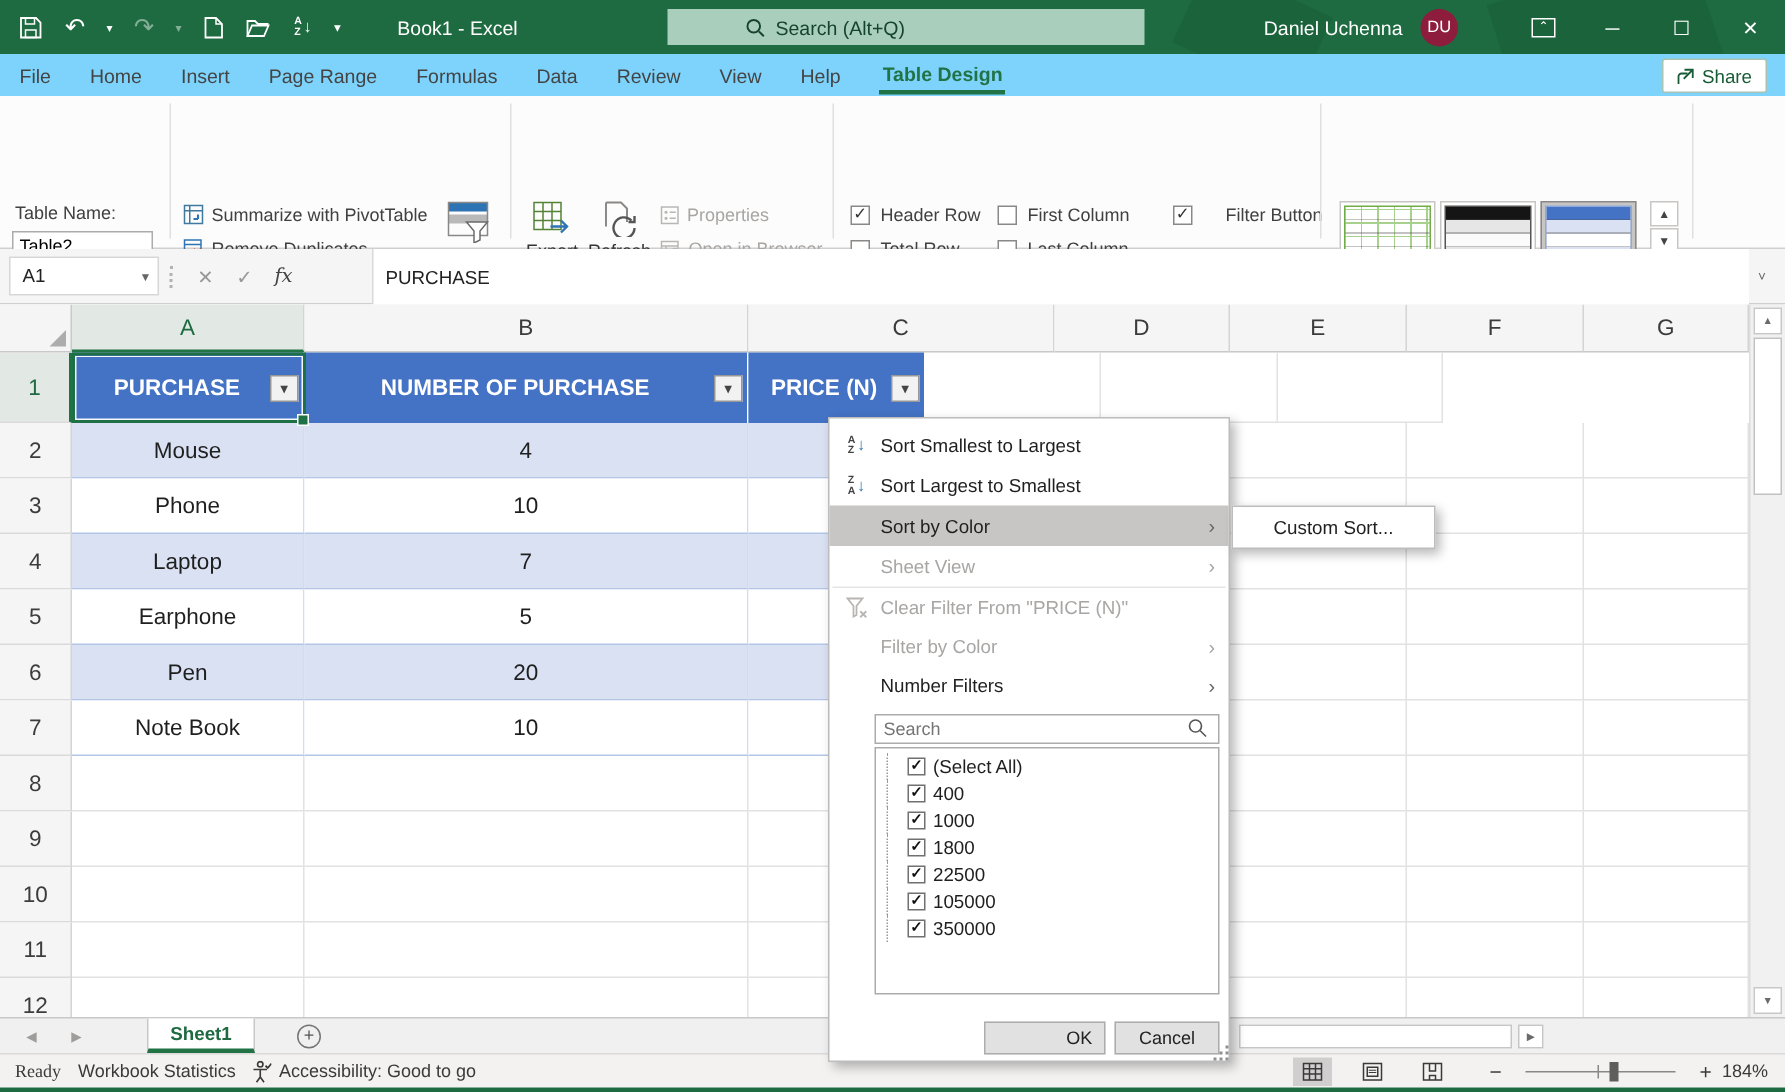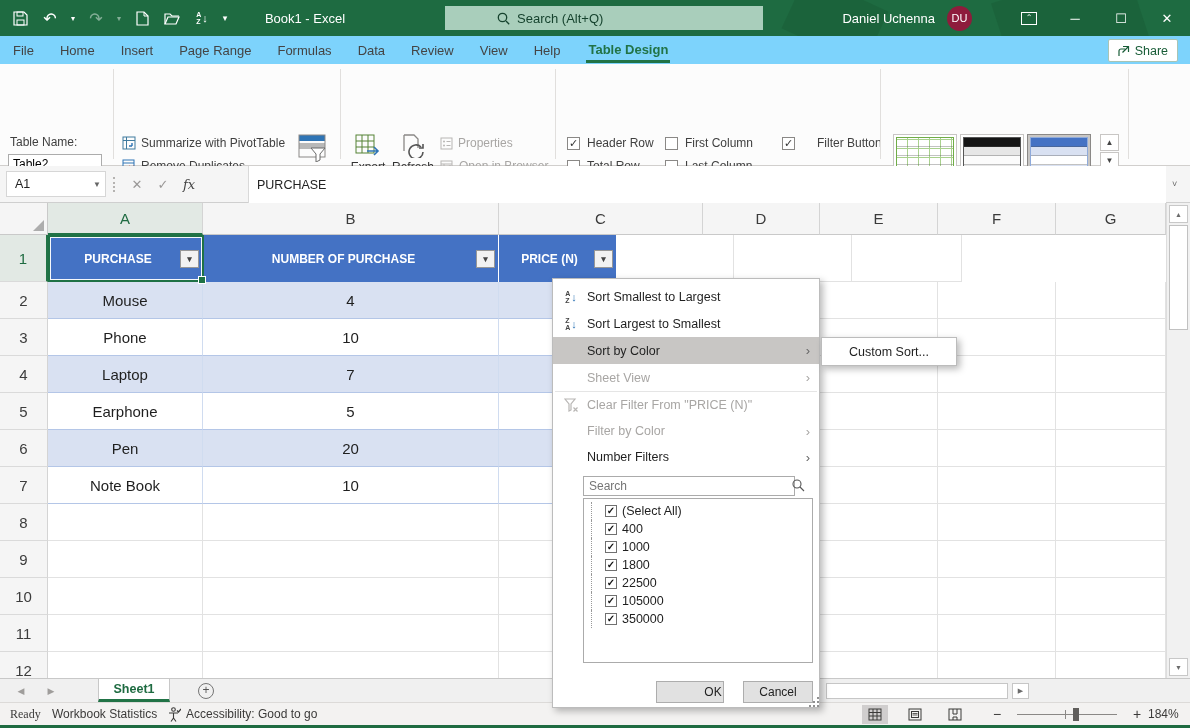--- a/index.html
+++ b/index.html
@@ -56,39 +56,39 @@
 .colh{height:32px;background:#F5F5F5;border-right:1px solid #D4D4D4;border-bottom:1px solid #C9C9C9;display:flex;align-items:center;justify-content:center;font-size:15px;color:#3B3B3B;}
 .colh.sel{background:#E2E9E4;color:#1E6B41;border-bottom:2px solid #217346;}
 .grow{display:flex;height:37px;}
 .rh{width:48px;background:#F5F5F5;border-right:1px solid #D4D4D4;border-bottom:1px solid #DADADA;display:flex;align-items:center;justify-content:center;font-size:15px;color:#3C3C3C;flex:none;}
 .rh.sel{background:#E2E9E4;color:#1E6B41;border-right:2px solid #217346;}
 .wA{width:155px;flex:none;} .wB{width:296px;flex:none;} .wC{width:204px;flex:none;} .wD{width:117px;flex:none;}
 .wE{width:118px;flex:none;} .wF{width:118px;flex:none;} .wG{width:110px;flex:none;}
 .pc{border-right:1px solid #E2E2E2;border-bottom:1px solid #E2E2E2;}
 .tcell{border-right:1px solid #D0DCF0;border-bottom:1px solid #B4C6E7;display:flex;align-items:center;justify-content:center;font-size:15px;color:#1F1F1F;background:#fff;}
 .band .tcell{background:#D9E1F2;}
-.th{height:46px;background:#4472C4;color:#fff;font-weight:bold;font-size:12px;display:flex;align-items:center;justify-content:center;border-right:1px solid #fff;position:relative;}
+.th{height:46px;background:#4472C4;color:#fff;font-weight:bold;font-size:15px;display:flex;align-items:center;justify-content:center;border-right:1px solid #fff;position:relative;}
 .filterbtn{position:absolute;right:3px;top:50%;transform:translateY(-50%);width:19px;height:18px;background:#F2F2F2;border:1px solid #979797;display:flex;align-items:center;justify-content:center;}
 .filterbtn::after{content:"▾";font-size:9px;color:#444;}
 #selA1{position:absolute;left:48px;top:32px;width:156px;height:47px;border:2px solid #1E7145;box-shadow:inset 0 0 0 1px rgba(255,255,255,.95);z-index:3;pointer-events:none;}
 #selA1::after{content:"";position:absolute;right:-4px;bottom:-4px;width:6px;height:6px;background:#1E7145;border:1px solid #fff;}
 
 #vscroll{position:absolute;left:1166px;top:203px;width:24px;height:475px;background:#F1F1F1;border-left:1px solid #DDDDDD;}
 .varrow{position:absolute;left:2px;width:19px;height:18px;border:1px solid #C8C8C8;background:#fff;display:flex;align-items:center;justify-content:center;font-size:7px;color:#6B6B6B;}
 #vthumb{position:absolute;left:2px;top:22px;width:19px;height:105px;background:#fff;border:1px solid #C1C1C1;}
 
 #fmenu{position:absolute;left:552px;top:278px;width:268px;height:430px;background:#fff;border:1px solid #BCBCBC;box-shadow:3px 3px 7px rgba(0,0,0,.28);z-index:9;font-size:12.5px;color:#1F1F1F;padding-top:4px;}
 .mi{height:27px;display:flex;align-items:center;padding-left:34px;position:relative;}
 .mi.hl{background:#C8C6C4;}
 .micon{position:absolute;left:6px;width:24px;display:flex;justify-content:center;align-items:center;}
 .sub{position:absolute;right:9px;font-size:13px;color:#666;}
 .azic{display:flex;gap:1px;align-items:center;}
 .azl{display:flex;flex-direction:column;font-size:7px;line-height:7px;font-weight:bold;color:#444;}
 .azar{color:#2E74B5;font-size:11px;}
-#msearch{margin:6px 8px 0 30px;width:212px;height:20px;border:1px solid #ABABAB;font-size:12px;padding:0 20px 0 5px;color:#444;font-family:"Liberation Sans",sans-serif;}
+#msearch{margin:6px 8px 0 30px;width:230px;height:20px;border:1px solid #ABABAB;font-size:12px;padding:0 20px 0 5px;color:#444;font-family:"Liberation Sans",sans-serif;}
 #mlook{position:absolute;right:14px;top:200px;color:#555;}
 #mlist{position:absolute;left:30px;top:219px;width:230px;height:165px;border:1px solid #ABABAB;background:#fff;padding-top:3px;}
 .li{display:flex;align-items:center;height:18px;padding-left:4px;gap:5px;}
 .tree{width:9px;height:18px;border-left:1px dotted #999;margin-left:3px;flex:none;}
 .libox{width:12px;height:12px;border:1px solid #707070;font-size:10px;line-height:10px;text-align:center;color:#111;flex:none;background:#fff;}
 .libox.checked::after{content:"✓";font-weight:bold;}
 .mbtn{position:absolute;top:402px;height:22px;background:#E1E1E1;border:1px solid #ADADAD;font-size:12px;display:flex;align-items:center;justify-content:center;color:#222;}
 #grip{position:absolute;right:4px;bottom:4px;width:2px;height:2px;background:#909090;box-shadow:-4px 4px 0 #909090,0 4px 0 #909090,4px 4px 0 #909090,4px 0 0 #909090,4px -4px 0 #909090;}
 #flyout{position:absolute;left:821px;top:337px;width:136px;height:29px;background:#fff;border:1px solid #BCBCBC;box-shadow:3px 3px 7px rgba(0,0,0,.28);z-index:10;display:flex;align-items:center;justify-content:center;font-size:12.5px;color:#1F1F1F;}
 
@@ -606,21 +606,21 @@
         <span class="tree"></span>
         <span class="libox checked"></span>
         <span>105000</span>
       </div>
       <div class="li">
         <span class="tree"></span>
         <span class="libox checked"></span>
         <span>350000</span>
       </div>
     </div>
-    <div class="mbtn" style="left:103px;width:68px;padding-left:46px;">OK</div>
+    <div class="mbtn" style="left:103px;width:81px;padding-left:46px;">OK</div>
     <div class="mbtn" style="left:190px;width:70px;">Cancel</div>
     <div id="grip"></div>
   </div>
   <div id="flyout">
     <span>Custom Sort...</span>
   </div>
 
   <div id="tabbar">
     <div class="navarr" style="left:8px;">◀</div>
     <div class="navarr" style="left:38px;">▶</div>

